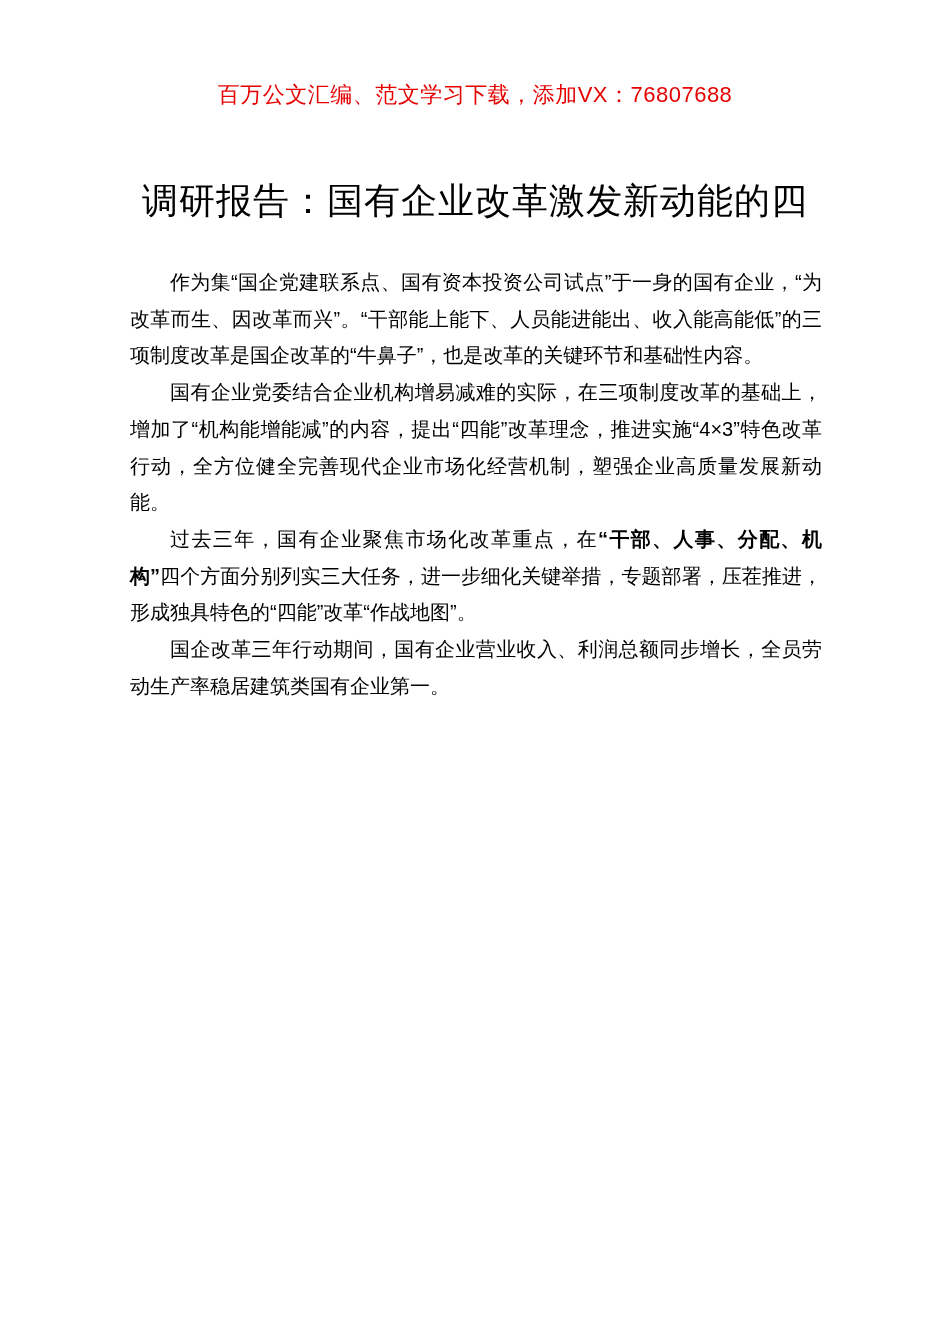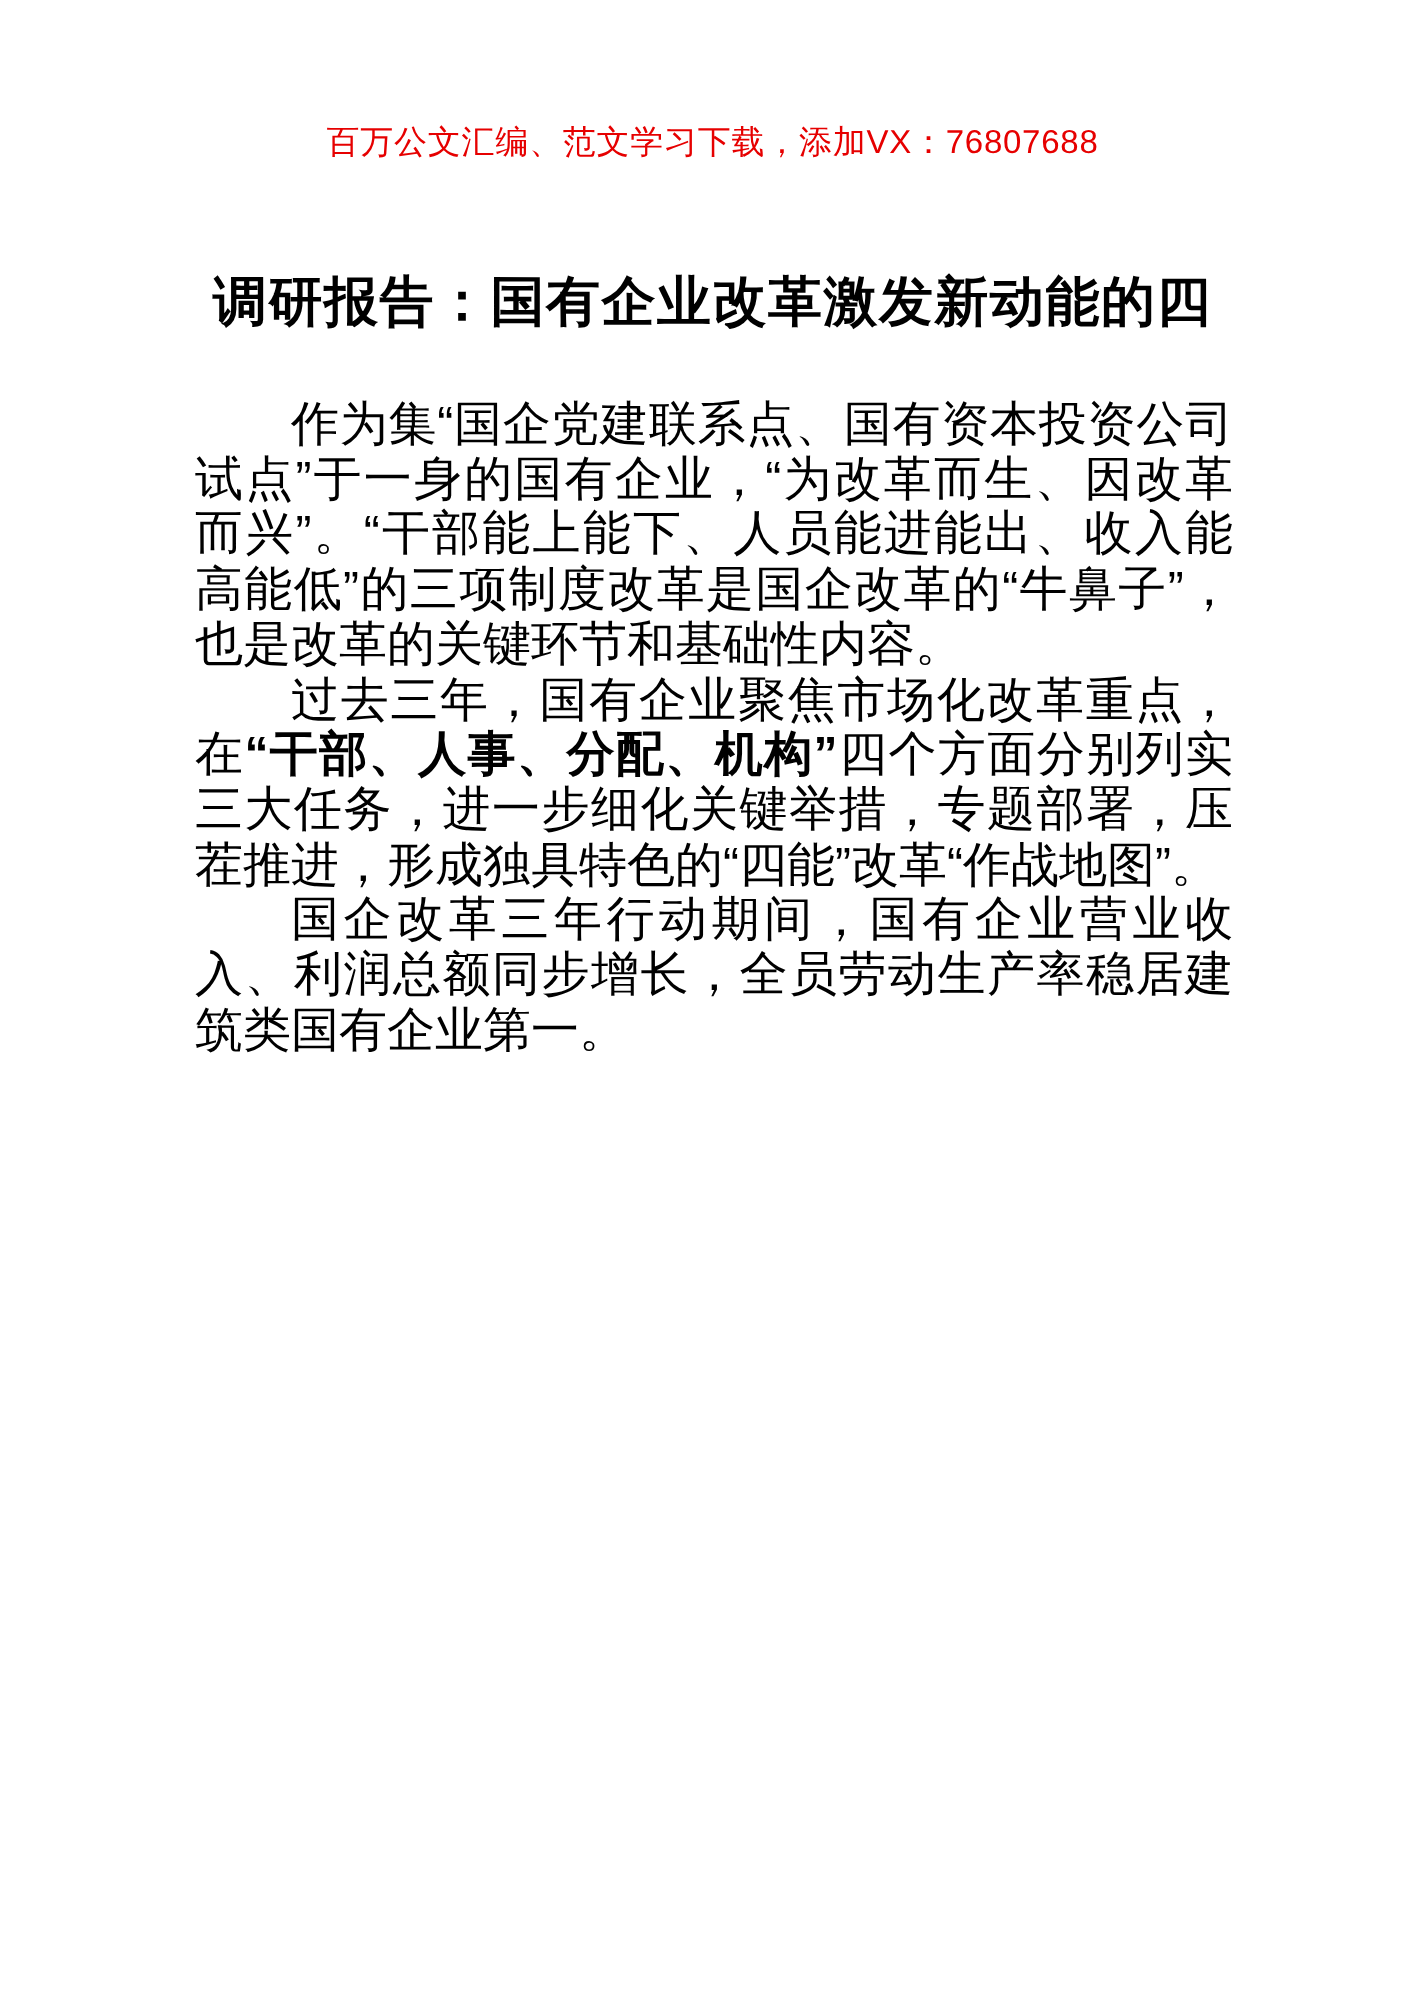--- a/index.html
+++ b/index.html
@@ -28,29 +28,28 @@
   .doc-title {
     margin-top: 56px;
     text-align: center;
     font-size: 36px;
     font-weight: 400;
     color: #000000;
   }
   .doc-title .title-line {
     line-height: 74px;
     letter-spacing: 1px;
-    font-weight: bold;
   }
   .doc-body {
     margin: 26px 128px 0 130px;
   }
   .doc-body p.para {
     margin: 0;
     padding: 0;
-    font-size: 32px;
+    font-size: 20px;
     line-height: 36.7px;
     text-align: justify;
     text-justify: inter-ideograph;
     text-indent: 2em;
     color: #000000;
     word-break: break-all;
   }
   .doc-body p.para span.bold {
     font-weight: 700;
   }
@@ -62,17 +61,18 @@
 
   <div class="notice" style="color: rgb(230, 0, 0);">百万公文汇编、范文学习下载，添加VX：76807688</div>
 
   <div class="doc-title">
     <div class="title-line">调研报告：国有企业改革激发新动能的四</div>
   </div>
 
   <div class="doc-body">
 
   <p class="para"><span>作为集“国企党建联系点、国有资本投资公司试点”于一身的国有企业，“为改革而生、因改革而兴”。“干部能上能下、人员能进能出、收入能高能低”的三项制度改革是国企改革的“牛鼻子”，也是改革的关键环节和基础性内容。</span></p>
+      <p class="para"><span>国有企业党委结合企业机构增易减难的实际，在三项制度改革的基础上，增加了“机构能增能减”的内容，提出“四能”改革理念，推进实施“4×3”特色改革行动，全方位健全完善现代企业市场化经营机制，塑强企业高质量发展新动能。</span></p>
       <p class="para"><span>过去三年，国有企业聚焦市场化改革重点，在</span><span class="bold">“干部、人事、分配、机构”</span><span>四个方面分别列实三大任务，进一步细化关键举措，专题部署，压茬推进，形成独具特色的“四能”改革“作战地图”。</span></p>
       <p class="para"><span>国企改革三年行动期间，国有企业营业收入、利润总额同步增长，全员劳动生产率稳居建筑类国有企业第一。</span></p>
     </div>
 
 </div>
 
 </body></html>

